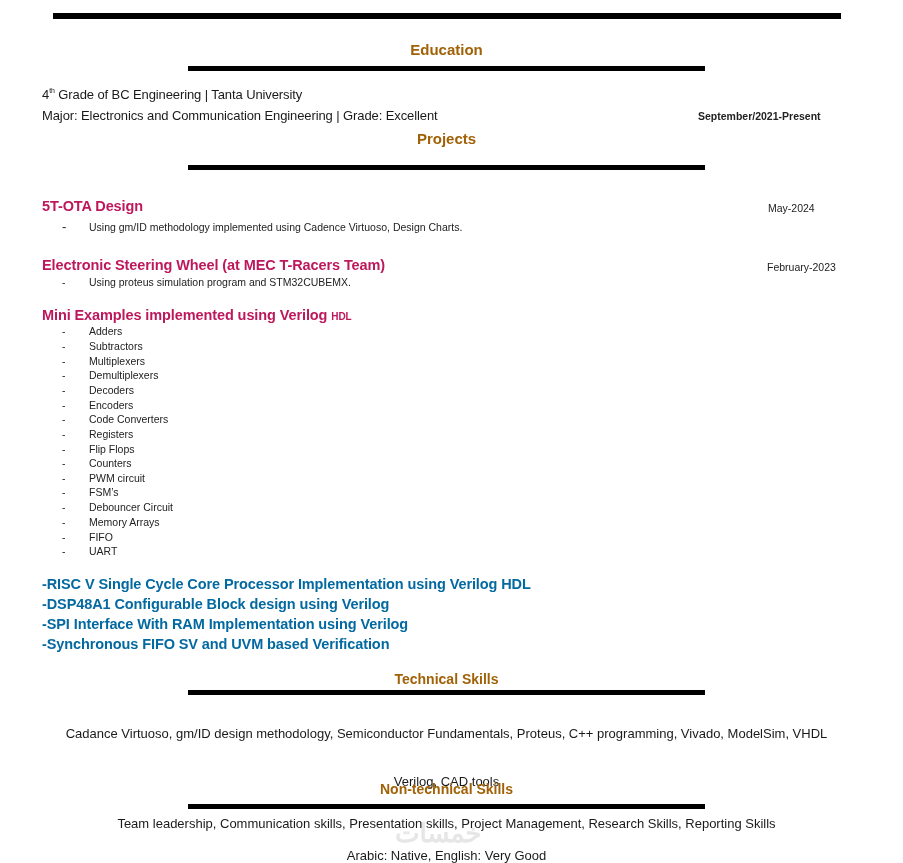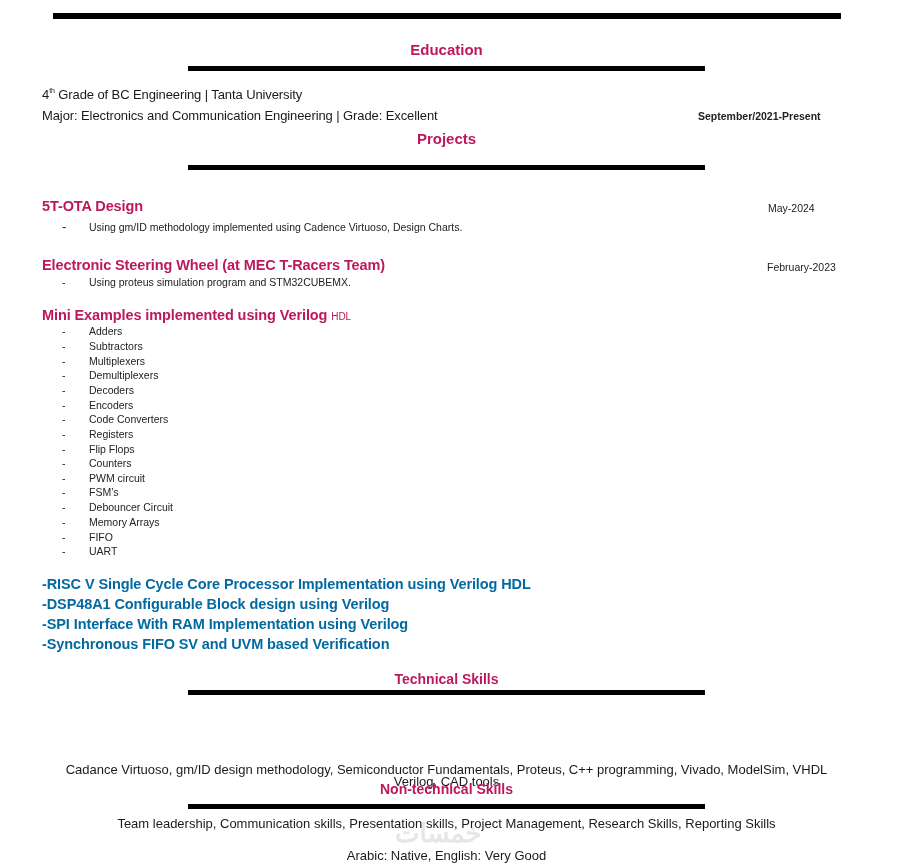--- a/index.html
+++ b/index.html
@@ -23,41 +23,41 @@
   .rule-top { left: 53px; top: 13px; width: 788px; height: 6px; }
   .rule-sec { left: 188px; width: 517px; height: 5px; }
 
   .sec-title {
     position: absolute;
     left: 0;
     width: 893px;
     text-align: center;
     font-weight: bold;
     font-size: 15px;
-    color: #be185d;
+    color: #a16207;
   }
   .edu-line {
     font-size: 13px;
     color: #1a1a1a;
     letter-spacing: -0.1px;
   }
   .edu-line sup { font-size: 7px; vertical-align: 6px; }
   .date {
     font-size: 10.5px;
     color: #222;
   }
   .proj-title {
     font-weight: bold;
     font-size: 14.5px;
     color: #be185d;
     letter-spacing: -0.1px;
   }
   .proj-title small {
     font-size: 10px;
-    font-weight: normal;
+    font-weight: bold;
   }
   .bullet-row {
     position: absolute;
     left: 0;
     height: 14.6px;
     font-size: 10.5px;
     color: #222;
   }
   .bullet-row .dash {
     position: absolute;
@@ -191,20 +191,20 @@
     <span class="txt">UART</span>
   </div>
 
 <div class="abs big-proj" style="left:42px; top:576px;">-RISC V Single Cycle Core Processor Implementation using Verilog HDL</div>
 <div class="abs big-proj" style="left:42px; top:596px;">-DSP48A1 Configurable Block design using Verilog</div>
 <div class="abs big-proj" style="left:42px; top:616px;">-SPI Interface With RAM Implementation using Verilog</div>
 <div class="abs big-proj" style="left:42px; top:636px;">-Synchronous FIFO SV and UVM based Verification</div>
 
 <div class="sec-title" style="top:671px; font-size:14px;">Technical Skills</div>
 <div class="rule rule-sec" style="top:690px;"></div>
-<div class="skills-line" style="top:726px;margin-top:36px;">Cadance Virtuoso, gm/ID design methodology, Semiconductor Fundamentals, Proteus, C++ programming, Vivado, ModelSim, VHDL</div>
+<div class="skills-line" style="top:726px;">Cadance Virtuoso, gm/ID design methodology, Semiconductor Fundamentals, Proteus, C++ programming, Vivado, ModelSim, VHDL</div>
 <div class="skills-line" style="top:774px;">Verilog, CAD tools</div>
 
 <div class="sec-title" style="top:781px; font-size:14px;">Non-technical Skills</div>
 <div class="rule rule-sec" style="top:804px;"></div>
 <div class="watermark">خمسات</div>
 <div class="skills-line" style="top:816px;">Team leadership, Communication skills, Presentation skills, Project Management, Research Skills, Reporting Skills</div>
 <div class="skills-line" style="top:848px;">Arabic: Native, English: Very Good</div>
 
 </body></html>

